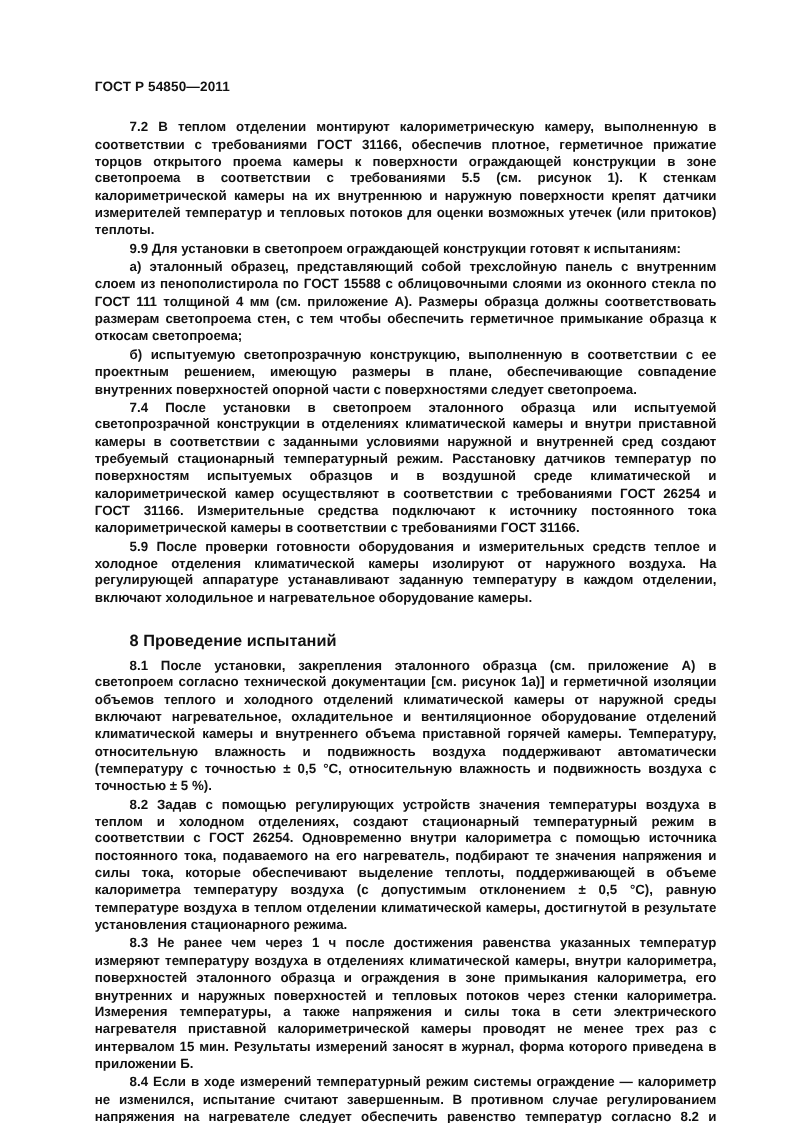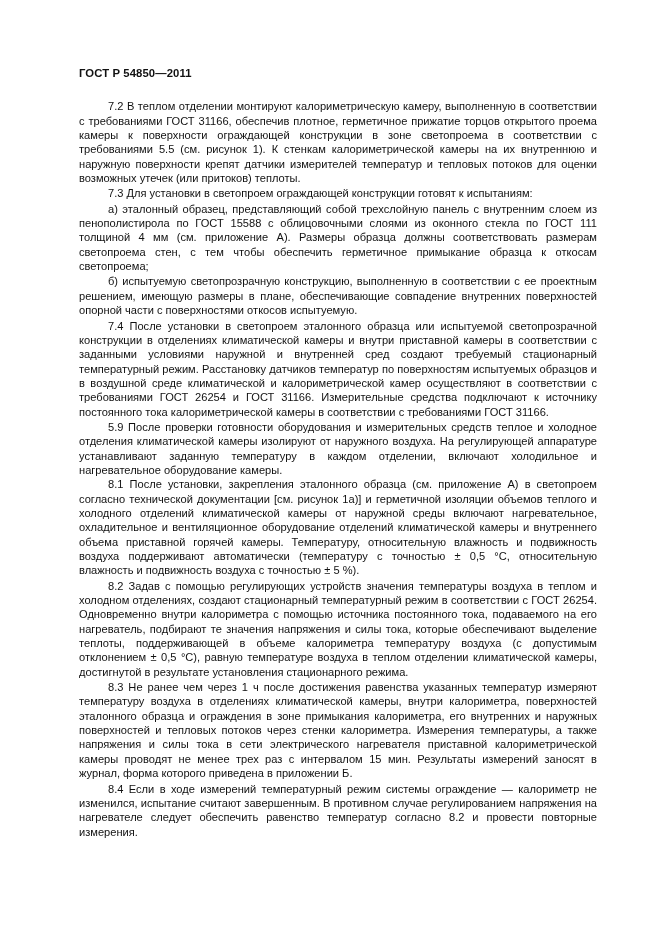--- a/index.html
+++ b/index.html
@@ -3,39 +3,40 @@
   <meta charset="utf-8">
   <style>
     html, body { margin: 0; padding: 0; background: #ffffff; }
     body { width: 661px; height: 936px; position: relative; overflow: hidden; }
     .page {
       position: absolute; left: 79px; top: 66px; width: 518px;
       font-family: "Liberation Sans", sans-serif; font-size: 11.1px; line-height: 14.35px;
       color: #111111;
     }
     .doc-header { font-weight: bold; font-size: 11.3px; margin: 0 0 19px 0; letter-spacing: 0.1px; }
-    p.para { margin: 0; text-align: justify; text-indent: 29px; }
+    p.para { margin: 0; text-align: justify; text-indent: 29px; font-weight: bold; }
     p.para.gap { margin-top: 1px; }
     h2.section {
       font-family: "Liberation Sans", sans-serif; font-weight: bold; font-size: 13.6px;
       margin: 20px 0 6px 0; padding-left: 29px; line-height: 16px;
     }
   </style>
 </head>
 <body>
 
 <div class="page">
   <div class="doc-header">ГОСТ Р 54850—2011</div>
 
   <p class="para">7.2  В теплом отделении монтируют калориметрическую камеру, выполненную в соответствии с требованиями ГОСТ 31166, обеспечив плотное, герметичное прижатие торцов открытого проема камеры к поверхности ограждающей конструкции в зоне светопроема в соответствии с требованиями 5.5 (см. рисунок 1). К стенкам калориметрической камеры на их внутреннюю и наружную поверхности крепят датчики измерителей температур и тепловых потоков для оценки возможных утечек (или притоков) теплоты.</p>
-  <p class="para gap">7.3  Для установки в светопроем ограждающей конструкции готовят к испытаниям:</p>
+  <p class="para gap">9.9  Для установки в светопроем ограждающей конструкции готовят к испытаниям:</p>
   <p class="para gap">а)  эталонный образец, представляющий собой трехслойную панель с внутренним слоем из пенополистирола по ГОСТ 15588 с облицовочными слоями из оконного стекла по ГОСТ 111 толщиной 4 мм (см. приложение А). Размеры образца должны соответствовать размерам светопроема стен, с тем чтобы обеспечить герметичное примыкание образца к откосам светопроема;</p>
-  <p class="para gap">б)  испытуемую светопрозрачную конструкцию, выполненную в соответствии с ее проектным решением, имеющую размеры в плане, обеспечивающие совпадение внутренних поверхностей опорной части с поверхностями откосов испытуемую.</p>
+  <p class="para gap">б)  испытуемую светопрозрачную конструкцию, выполненную в соответствии с ее проектным решением, имеющую размеры в плане, обеспечивающие совпадение внутренних поверхностей опорной части с поверхностями следует светопроема.</p>
   <p class="para gap">7.4 После установки в светопроем эталонного образца или испытуемой светопрозрачной конструкции в отделениях климатической камеры и внутри приставной камеры в соответствии с заданными условиями наружной и внутренней сред создают требуемый стационарный температурный режим. Расстановку датчиков температур по поверхностям испытуемых образцов и в воздушной среде климатической и калориметрической камер осуществляют в соответствии с требованиями ГОСТ 26254 и ГОСТ 31166. Измерительные средства подключают к источнику постоянного тока калориметрической камеры в соответствии с требованиями ГОСТ 31166.</p>
   <p class="para gap">5.9  После проверки готовности оборудования и измерительных средств теплое и холодное отделения климатической камеры изолируют от наружного воздуха. На регулирующей аппаратуре устанавливают заданную температуру в каждом отделении, включают холодильное и нагревательное оборудование камеры.</p>
 
+  <h2 class="section">8  Проведение испытаний</h2>
 
   <p class="para">8.1  После установки, закрепления эталонного образца (см. приложение А) в светопроем согласно технической документации [см. рисунок 1а)] и герметичной изоляции объемов теплого и холодного отделений климатической камеры от наружной среды включают нагревательное, охладительное и вентиляционное оборудование отделений климатической камеры и внутреннего объема приставной горячей камеры. Температуру, относительную влажность и подвижность воздуха поддерживают автоматически (температуру с точностью ± 0,5 °С, относительную влажность и подвижность воздуха с точностью ± 5 %).</p>
   <p class="para gap">8.2  Задав с помощью регулирующих устройств значения температуры воздуха в теплом и холодном отделениях, создают стационарный температурный режим в соответствии с ГОСТ 26254. Одновременно внутри калориметра с помощью источника постоянного тока, подаваемого на его нагреватель, подбирают те значения напряжения и силы тока, которые обеспечивают выделение теплоты, поддерживающей в объеме калориметра температуру воздуха (с допустимым отклонением ± 0,5 °С), равную температуре воздуха в теплом отделении климатической камеры, достигнутой в результате установления стационарного режима.</p>
   <p class="para gap">8.3  Не ранее чем через 1 ч после достижения равенства указанных температур измеряют температуру воздуха в отделениях климатической камеры, внутри калориметра, поверхностей эталонного образца и ограждения в зоне примыкания калориметра, его внутренних и наружных поверхностей и тепловых потоков через стенки калориметра. Измерения температуры, а также напряжения и силы тока в сети электрического нагревателя приставной калориметрической камеры проводят не менее трех раз с интервалом 15 мин. Результаты измерений заносят в журнал, форма которого приведена в приложении Б.</p>
   <p class="para gap">8.4  Если в ходе измерений температурный режим системы ограждение — калориметр не изменился, испытание считают завершенным. В противном случае регулированием напряжения на нагревателе следует обеспечить равенство температур согласно 8.2 и провести повторные измерения.</p>
 
 </div>
 
 </body></html>

